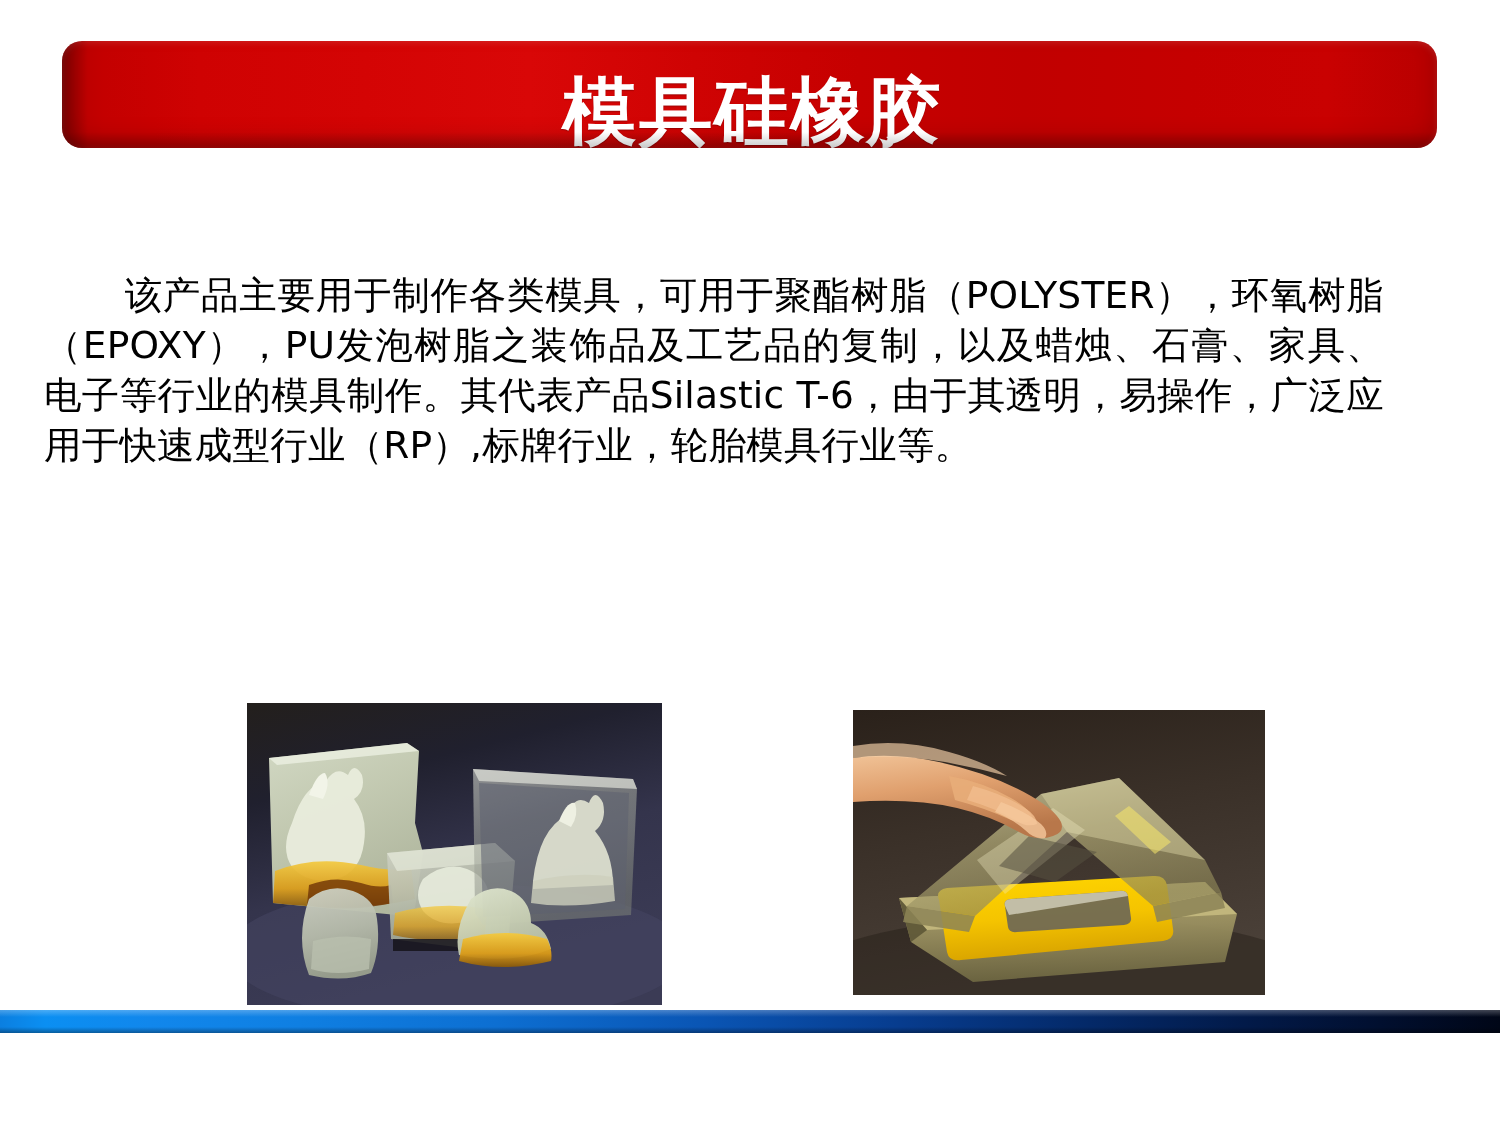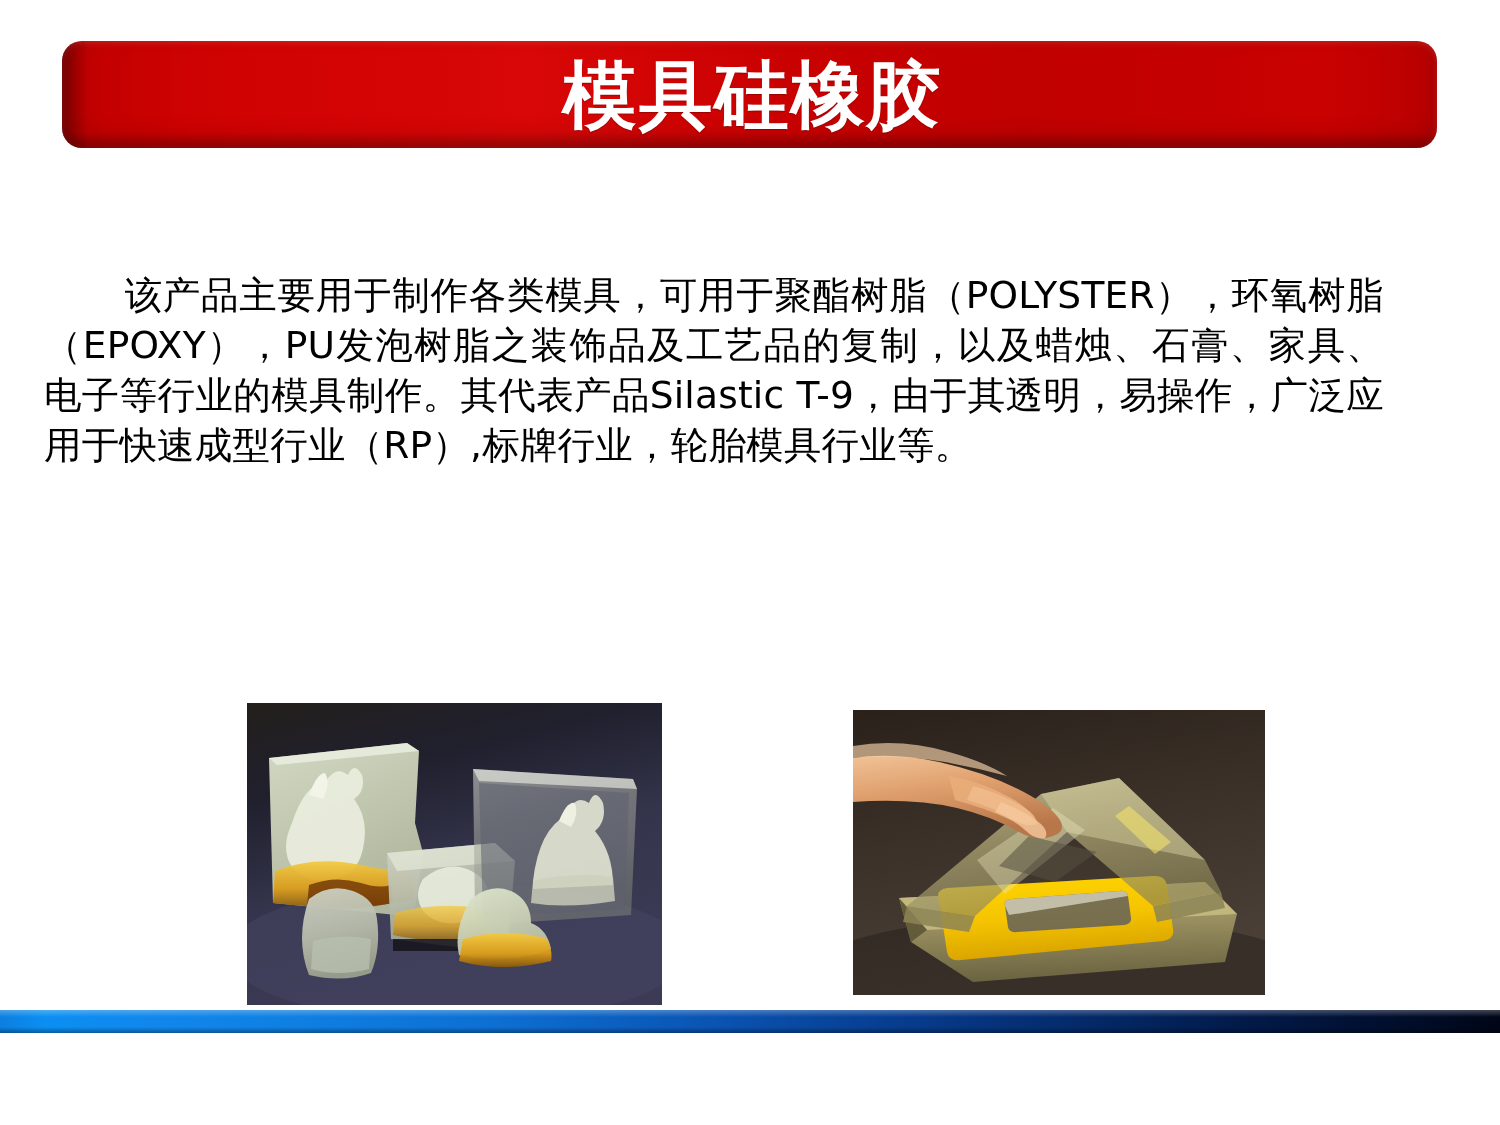--- a/index.html
+++ b/index.html
@@ -52,21 +52,21 @@
     content: "";
     position: absolute;
     left: 0; bottom: 0;
     width: 100%; height: 16px;
     background: linear-gradient(to bottom, rgba(0,0,0,0.0), rgba(0,0,0,0.22));
     pointer-events: none;
   }
   .title-text {
     position: absolute;
     left: 0;
-    top: 0;
+    top: 16px;
     width: 100%;
     height: 107px;
     display: flex;
     align-items: center;
     justify-content: center;
     color: #ffffff;
     font-size: 74px;
     font-weight: bold;
     letter-spacing: 2px;
     line-height: 1;
@@ -154,21 +154,21 @@
 </style>
 </head>
 <body>
 
 <div class="title-banner">
   <div class="title-text">模具硅橡胶</div>
 </div>
 
 <div class="body-copy">
   <div class="para-gap"></div>
-  <p class="para">该产品主要用于制作各类模具，可用于聚酯树脂（POLYSTER），环氧树脂（EPOXY），PU发泡树脂之装饰品及工艺品的复制，以及蜡烛、石膏、家具、电子等行业的模具制作。其代表产品Silastic T-9，由于其透明，易操作，广泛应用于快速成型行业（RP）,标牌行业，轮胎模具行业等。</p>
+  <p class="para">该产品主要用于制作各类模具，可用于聚酯树脂（POLYSTER），环氧树脂（EPOXY），PU发泡树脂之装饰品及工艺品的复制，以及蜡烛、石膏、家具、电子等行业的模具制作。其代表产品Silastic T-6，由于其透明，易操作，广泛应用于快速成型行业（RP）,标牌行业，轮胎模具行业等。</p>
 </div>
 
 <div class="photo photo-left">
   <svg viewBox="0 0 415 302" preserveAspectRatio="none">
     <defs>
       <linearGradient id="bgL" x1="0" y1="0" x2="0.35" y2="1">
         <stop offset="0%" stop-color="#231f1c"></stop>
         <stop offset="30%" stop-color="#20202e"></stop>
         <stop offset="62%" stop-color="#34344c"></stop>
         <stop offset="100%" stop-color="#3b3b55"></stop>

